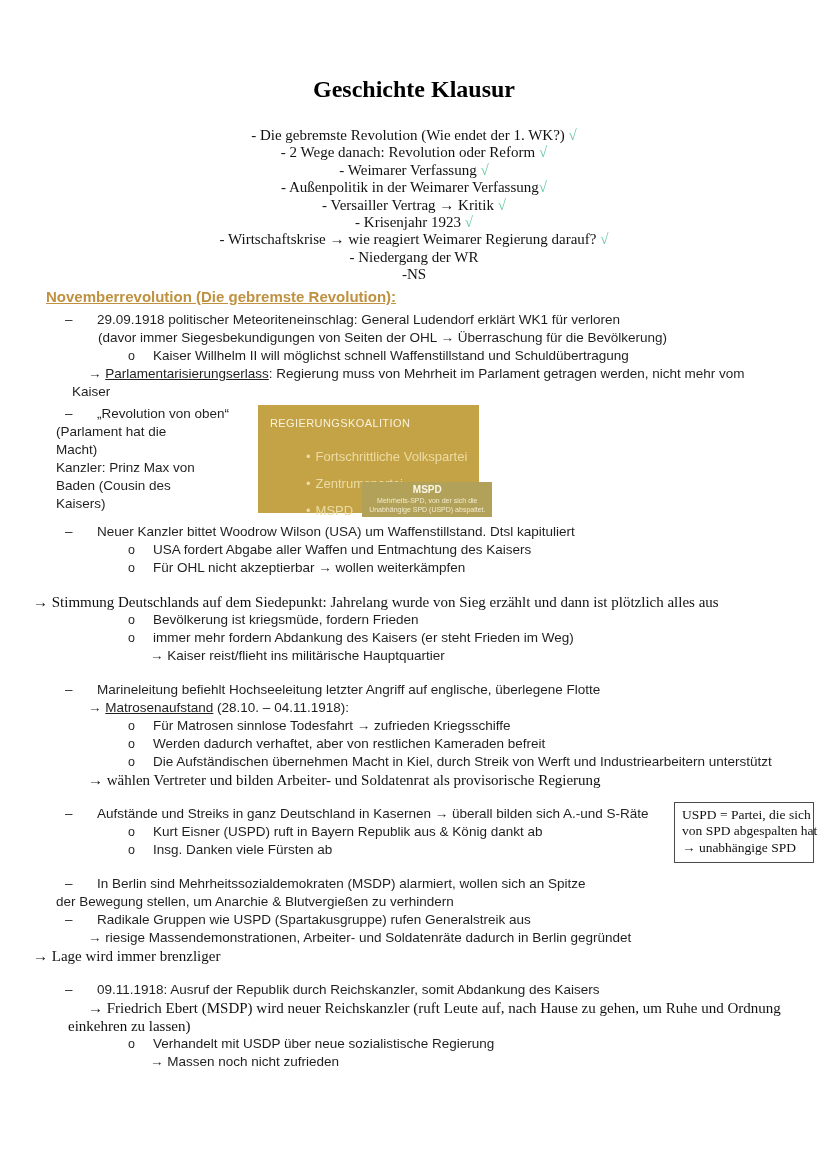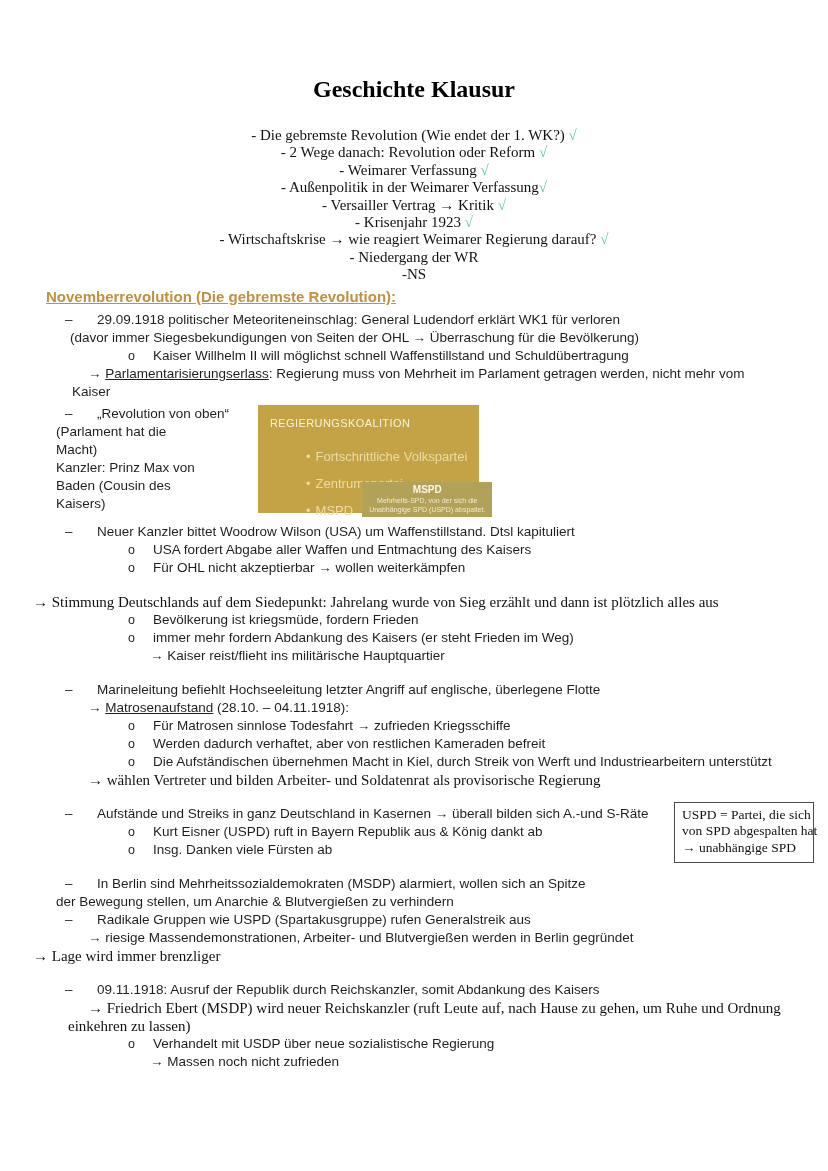--- a/index.html
+++ b/index.html
@@ -56,21 +56,21 @@
   }
   .note-row .bullet{position:absolute;top:0;}
   .bullet-dash{left:65px;}
   .bullet-circle{left:128px;font-size:12.5px;}
   .dash{padding-left:97px;}
   .circ{padding-left:153px;}
   .arr1{padding-left:88px;}
   .arr2{padding-left:150px;}
   .arr0{padding-left:33px;}
   .hang68{padding-left:68px;}
-  .hang70{padding-left:70px;}
+  .hang70{padding-left:70px;margin-left:28px;}
   .hang75{padding-left:72px;}
   .hang97{padding-left:56px;}
   .serif{
     font-family:"Liberation Serif",serif;
     font-size:15px;
     color:var(--text-serif);
   }
   .gap{margin-top:16px;}
   .u{text-decoration:underline;}
   
@@ -214,21 +214,21 @@
     </div>
   <div class="note-row dash gap"><span class="bullet bullet-dash">–</span><span>Aufstände und Streiks in ganz Deutschland in Kasernen → überall bilden sich A.-und S-Räte</span></div>
       <div class="note-row circ"><span class="bullet bullet-circle">o</span><span>Kurt Eisner (USPD) ruft in Bayern Republik aus &amp; König dankt ab</span></div>
       <div class="note-row circ"><span class="bullet bullet-circle">o</span><span>Insg. Danken viele Fürsten ab</span></div>
     </div>
 
   <div id="notes-d">
       <div class="note-row dash gap"><span class="bullet bullet-dash">–</span><span>In Berlin sind Mehrheitssozialdemokraten (MSDP) alarmiert, wollen sich an Spitze</span></div>
       <div class="note-row hang97"><span>der Bewegung stellen, um Anarchie &amp; Blutvergießen zu verhindern</span></div>
       <div class="note-row dash"><span class="bullet bullet-dash">–</span><span>Radikale Gruppen wie USPD (Spartakusgruppe) rufen Generalstreik aus</span></div>
-      <div class="note-row arr1"><span>→ riesige Massendemonstrationen, Arbeiter- und Blutvergießen werden in Berlin gegründet</span></div>
+      <div class="note-row arr1"><span>→ riesige Massendemonstrationen, Arbeiter- und Soldatenräte dadurch in Berlin gegründet</span></div>
       <div class="note-row arr0 serif"><span>→ Lage wird immer brenzliger</span></div>
       <div class="note-row dash gap"><span class="bullet bullet-dash">–</span><span>09.11.1918: Ausruf der Republik durch Reichskanzler, somit Abdankung des Kaisers</span></div>
       <div class="note-row arr1 serif"><span>→ Friedrich Ebert (MSDP) wird neuer Reichskanzler (ruft Leute auf, nach Hause zu gehen, um Ruhe und Ordnung</span></div>
       <div class="note-row hang68 serif"><span>einkehren zu lassen)</span></div>
       <div class="note-row circ"><span class="bullet bullet-circle">o</span><span>Verhandelt mit USDP über neue sozialistische Regierung</span></div>
       <div class="note-row arr2"><span>→ Massen noch nicht zufrieden</span></div>
     </div>
 
 </div>
 

